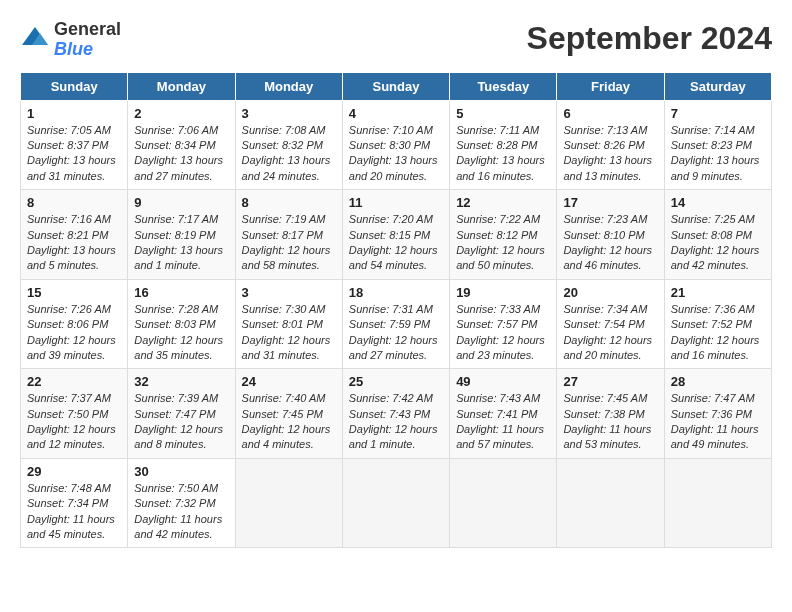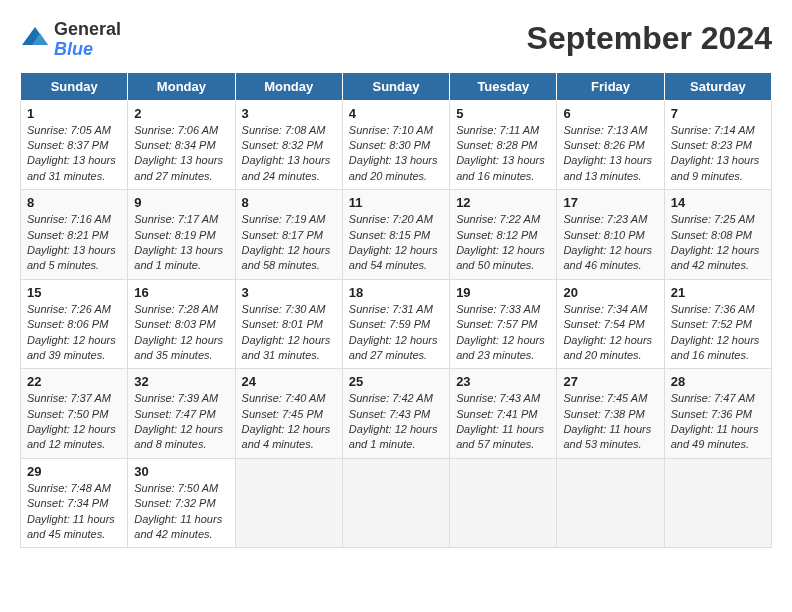--- a/index.html
+++ b/index.html
@@ -219,21 +219,21 @@
         </td>
         <td>
           <span class="day-num">24</span>
           <div class="day-info">Sunrise: 7:40 AM<br>Sunset: 7:45 PM<br>Daylight: 12 hours<br>and 4 minutes.</div>
         </td>
         <td>
           <span class="day-num">25</span>
           <div class="day-info">Sunrise: 7:42 AM<br>Sunset: 7:43 PM<br>Daylight: 12 hours<br>and 1 minute.</div>
         </td>
         <td>
-          <span class="day-num">23</span>
+          <span class="day-num">49</span>
           <div class="day-info">Sunrise: 7:43 AM<br>Sunset: 7:41 PM<br>Daylight: 11 hours<br>and 57 minutes.</div>
         </td>
         <td>
           <span class="day-num">27</span>
           <div class="day-info">Sunrise: 7:45 AM<br>Sunset: 7:38 PM<br>Daylight: 11 hours<br>and 53 minutes.</div>
         </td>
         <td>
           <span class="day-num">28</span>
           <div class="day-info">Sunrise: 7:47 AM<br>Sunset: 7:36 PM<br>Daylight: 11 hours<br>and 49 minutes.</div>
         </td>

